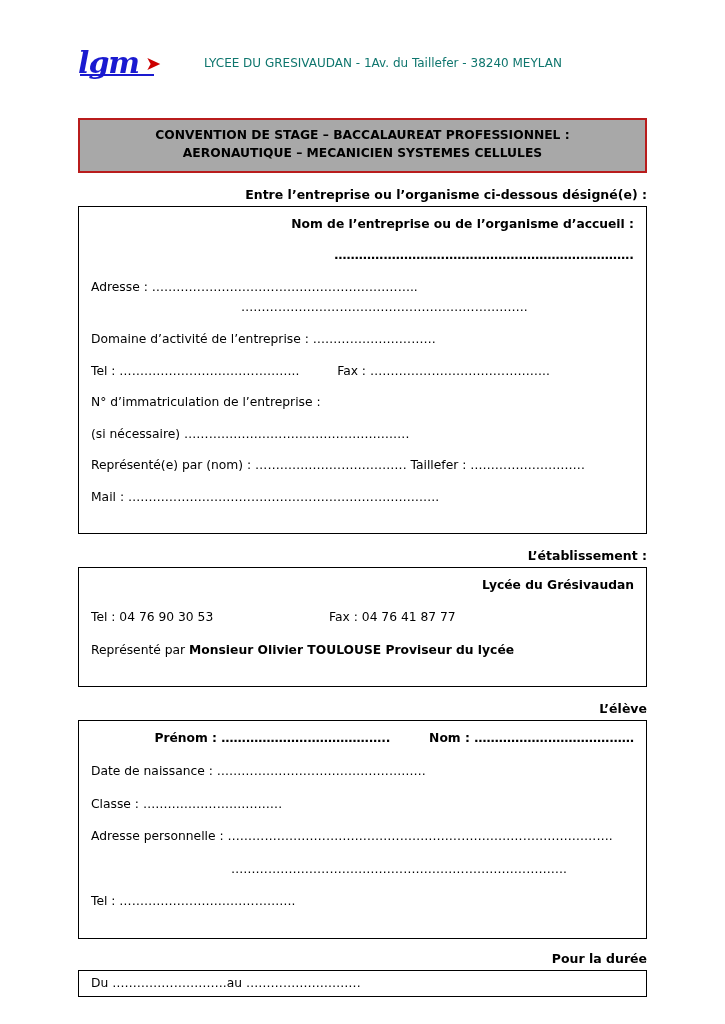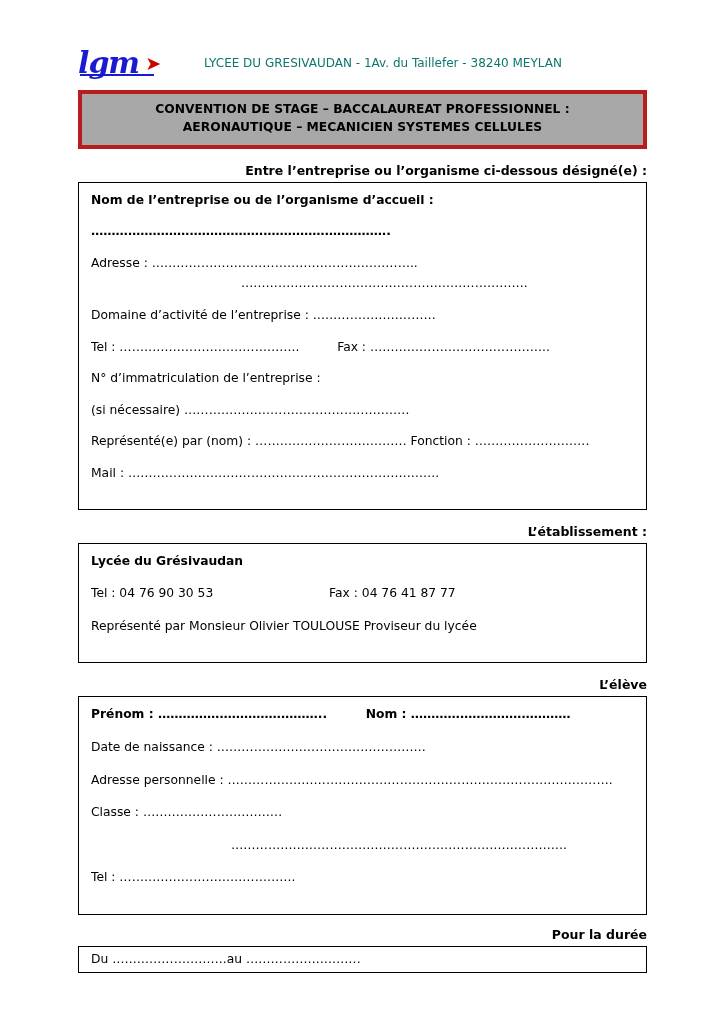--- a/index.html
+++ b/index.html
@@ -62,23 +62,23 @@
   }
   .header-title {
     font-size: 12px;
     color: #0f766e;
     padding-left: 14px;
     white-space: nowrap;
   }
 
   
   .banner {
-    margin-top: 4px;
+    margin-top: 32px;
     background: #a8a8a8;
-    border: 4px solid #b91c1c;
+    border: 2px solid #b91c1c;
     text-align: center;
     padding: 7px 4px 8px 4px;
     font-weight: bold;
     font-size: 12.3px;
     line-height: 1.45;
   }
 
   
   .section-label {
     font-weight: bold;
@@ -99,38 +99,39 @@
   .box .line {
     font-size: 12.3px;
     line-height: 1.35;
     margin: 0 0 14px 0;
   }
   .box .line:last-child {
     margin-bottom: 0;
   }
   .box .line.bold {
     font-weight: bold;
+    text-align: right;
   }
   .box .line.sub {
     margin-top: -11px;
     margin-bottom: 14px;
     padding-left: 72px;
   }
   .box .line.nomargin {
     margin-bottom: 3px;
   }
   .indent-dots {
     padding-left: 78px;
     display: block;
   }
   .inline-gap {
     display: inline-block;
     width: 30px;
   }
-  .b { font-weight: normal; margin-top: 34px; }
+  .b { font-weight: bold; margin-top: 34px; }
 
   
   #company-box .line { margin-bottom: 15px; }
   #school-box .line { margin-bottom: 16px; }
   #student-box .line { margin-bottom: 16px; }
 
   .duration-box {
     border: 1px solid #000;
     padding: 5px 12px 6px 12px;
     font-size: 12.3px;
@@ -166,21 +167,21 @@
     <div class="line">Domaine d’activité de l’entreprise : …………………………</div>
     <div class="line">
       <span>Tel :   ……………………………………..</span>
       <span class="inline-gap"></span>
       <span>Fax :  ……………………………………..</span>
     </div>
     <div class="line nomargin">N° d’immatriculation de l’entreprise :</div>
     <div class="line">(si nécessaire)     ……………………………………………….</div>
     <div class="line">
       <span>Représenté(e) par (nom) : ……………………………….</span>
-      <span>Fonction : ……………………….</span>
+      <span>Taillefer : ……………………….</span>
     </div>
     <div class="line">Mail : ………………………………………………………………….</div>
   </div>
 
   <div class="section-label">L’établissement :</div>
   <div class="box" id="school-box">
     <div class="line bold">Lycée du Grésivaudan</div>
     <div class="line">
       <span>Tel : 04 76 90 30 53</span>
       <span style="display:inline-block;width:108px"></span>
@@ -192,22 +193,22 @@
   </div>
 
   <div class="section-label">L’élève</div>
   <div class="box" id="student-box">
     <div class="line bold">
       <span>Prénom : …………………………………..</span>
       <span class="inline-gap"></span>
       <span>Nom :  …………………………………</span>
     </div>
     <div class="line">Date de naissance :  ……………………………………………</div>
+    <div class="line">Classe :  …………………………….</div>
     <div class="line nomargin">Adresse personnelle : ………………………………………………………………………………….</div>
-    <div class="line">Classe :  …………………………….</div>
     <div class="line">
         <span class="indent-dots" style="padding-left:140px">……………………………………………………………………….</span>
       </div>
     <div class="line">Tel : …………………………………….</div>
   </div>
 
   <div class="section-label tight">Pour la durée</div>
   <div class="duration-box">
     <span>Du ……………………….au  ……………………….</span>
   </div>

